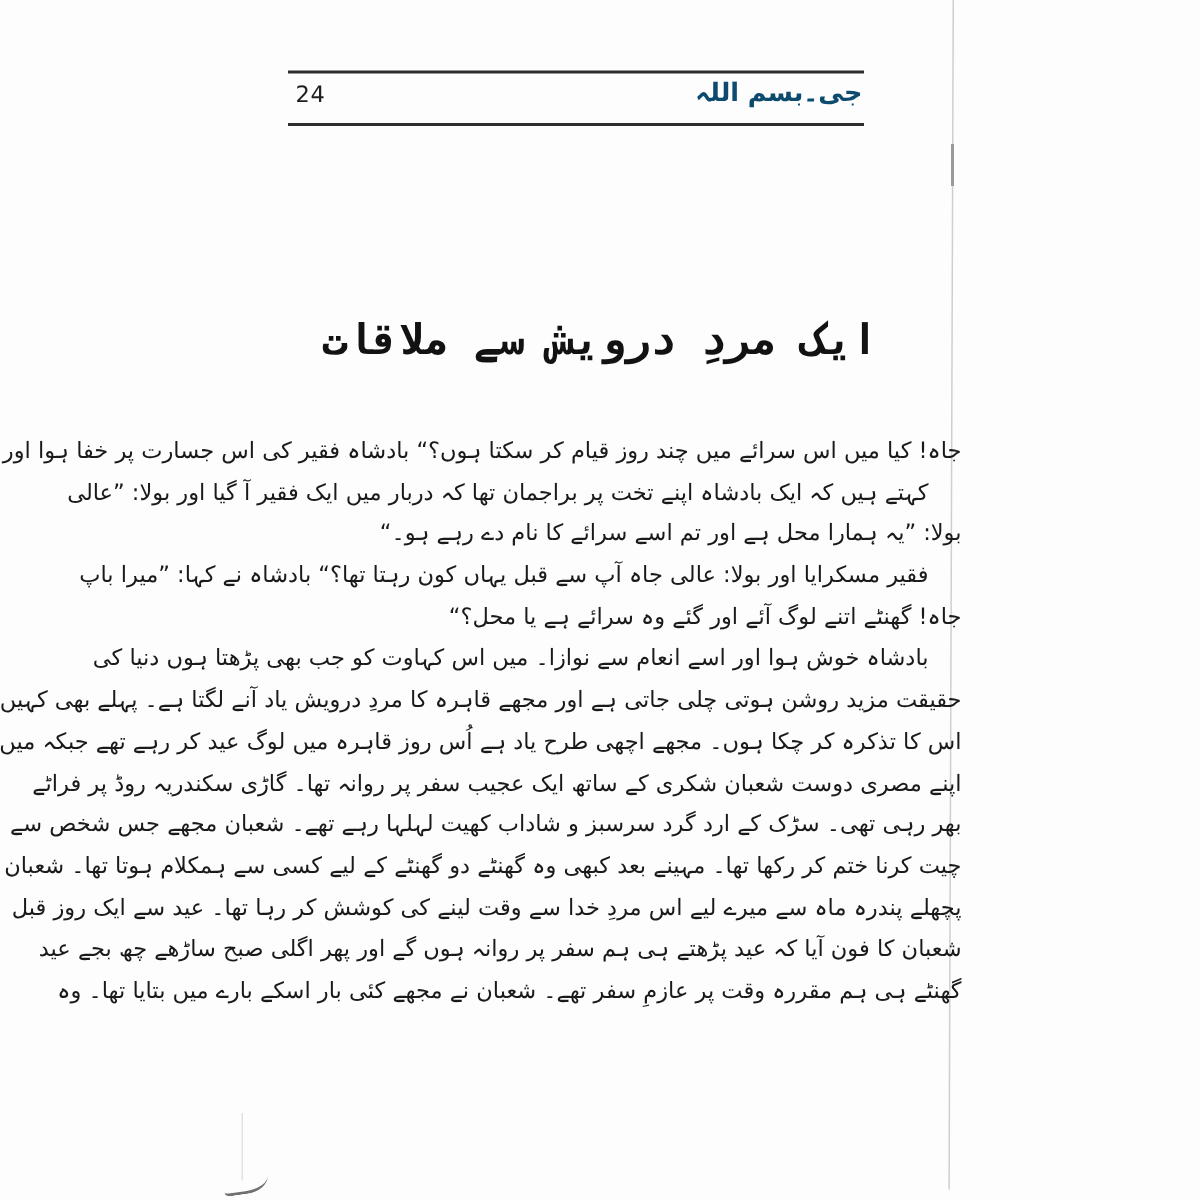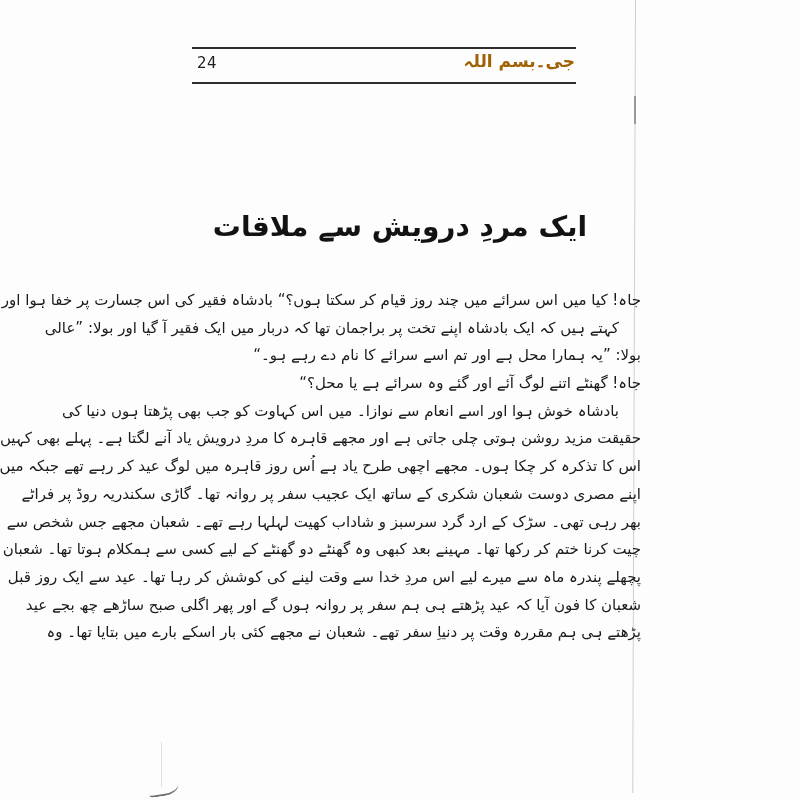--- a/index.html
+++ b/index.html
@@ -55,31 +55,32 @@
     font-size: 15px;
     letter-spacing: 0.5px;
     color: #1f1f1f;
   }
   .running-title {
     position: absolute;
     right: 225px; top: 51px;
     font-size: 17px;
     font-weight: 600;
     direction: rtl;
-    color: #a16207;
+    color: #0c4a6e;
   }
   
   .chapter-title {
     position: absolute;
     left: 160px; top: 210px; width: 480px;
     text-align: center;
     direction: rtl;
     font-size: 28px;
     font-weight: 700;
     color: #121212;
+    font-family: Liberation Mono, monospace;
   }
   
   .body-text {
     position: absolute;
     left: 160px; top: 287px; width: 481px;
     direction: rtl;
     font-size: 15px;
     color: #1a1a1a;
   }
   .body-line {
@@ -107,25 +108,26 @@
   <div class="page-number">24</div>
   <div class="running-title" dir="rtl">جی۔بسم اللہ</div>
   <div class="rule rule-bottom"></div>
 
   <div class="chapter-title" dir="rtl">ایک مردِ درویش سے ملاقات</div>
 
   <div class="body-text">
       <div class="body-line" dir="rtl">جاہ! کیا میں اس سرائے میں چند روز قیام کر سکتا ہوں؟“ بادشاہ فقیر کی اس جسارت پر خفا ہوا اور</div>
       <div class="body-line indent" dir="rtl">کہتے ہیں کہ ایک بادشاہ اپنے تخت پر براجمان تھا کہ دربار میں ایک فقیر آ گیا اور بولا: ”عالی</div>
       <div class="body-line para-end" dir="rtl">بولا: ”یہ ہمارا محل ہے اور تم اسے سرائے کا نام دے رہے ہو۔“</div>
+      <div class="body-line indent" dir="rtl">فقیر مسکرایا اور بولا: عالی جاہ آپ سے قبل یہاں کون رہتا تھا؟“ بادشاہ نے کہا: ”میرا باپ</div>
       <div class="body-line para-end" dir="rtl">جاہ! گھنٹے اتنے لوگ آئے اور گئے وہ سرائے ہے یا محل؟“</div>
       <div class="body-line indent" dir="rtl">بادشاہ خوش ہوا اور اسے انعام سے نوازا۔ میں اس کہاوت کو جب بھی پڑھتا ہوں دنیا کی</div>
       <div class="body-line" dir="rtl">حقیقت مزید روشن ہوتی چلی جاتی ہے اور مجھے قاہرہ کا مردِ درویش یاد آنے لگتا ہے۔ پہلے بھی کہیں</div>
       <div class="body-line" dir="rtl">اس کا تذکرہ کر چکا ہوں۔ مجھے اچھی طرح یاد ہے اُس روز قاہرہ میں لوگ عید کر رہے تھے جبکہ میں</div>
       <div class="body-line" dir="rtl">اپنے مصری دوست شعبان شکری کے ساتھ ایک عجیب سفر پر روانہ تھا۔ گاڑی سکندریہ روڈ پر فراٹے</div>
       <div class="body-line" dir="rtl">بھر رہی تھی۔ سڑک کے ارد گرد سرسبز و شاداب کھیت لہلہا رہے تھے۔ شعبان مجھے جس شخص سے</div>
       <div class="body-line" dir="rtl">چیت کرنا ختم کر رکھا تھا۔ مہینے بعد کبھی وہ گھنٹے دو گھنٹے کے لیے کسی سے ہمکلام ہوتا تھا۔ شعبان</div>
       <div class="body-line" dir="rtl">پچھلے پندرہ ماہ سے میرے لیے اس مردِ خدا سے وقت لینے کی کوشش کر رہا تھا۔ عید سے ایک روز قبل</div>
       <div class="body-line" dir="rtl">شعبان کا فون آیا کہ عید پڑھتے ہی ہم سفر پر روانہ ہوں گے اور پھر اگلی صبح ساڑھے چھ بجے عید</div>
-      <div class="body-line para-end" dir="rtl">پڑھتے ہی ہم مقررہ وقت پر دنیاِ سفر تھے۔ شعبان نے مجھے کئی بار اسکے بارے میں بتایا تھا۔ وہ</div>
+      <div class="body-line para-end" dir="rtl">گھنٹے ہی ہم مقررہ وقت پر عازمِ سفر تھے۔ شعبان نے مجھے کئی بار اسکے بارے میں بتایا تھا۔ وہ</div>
     </div>
 
 </div>
 
 </body></html>

